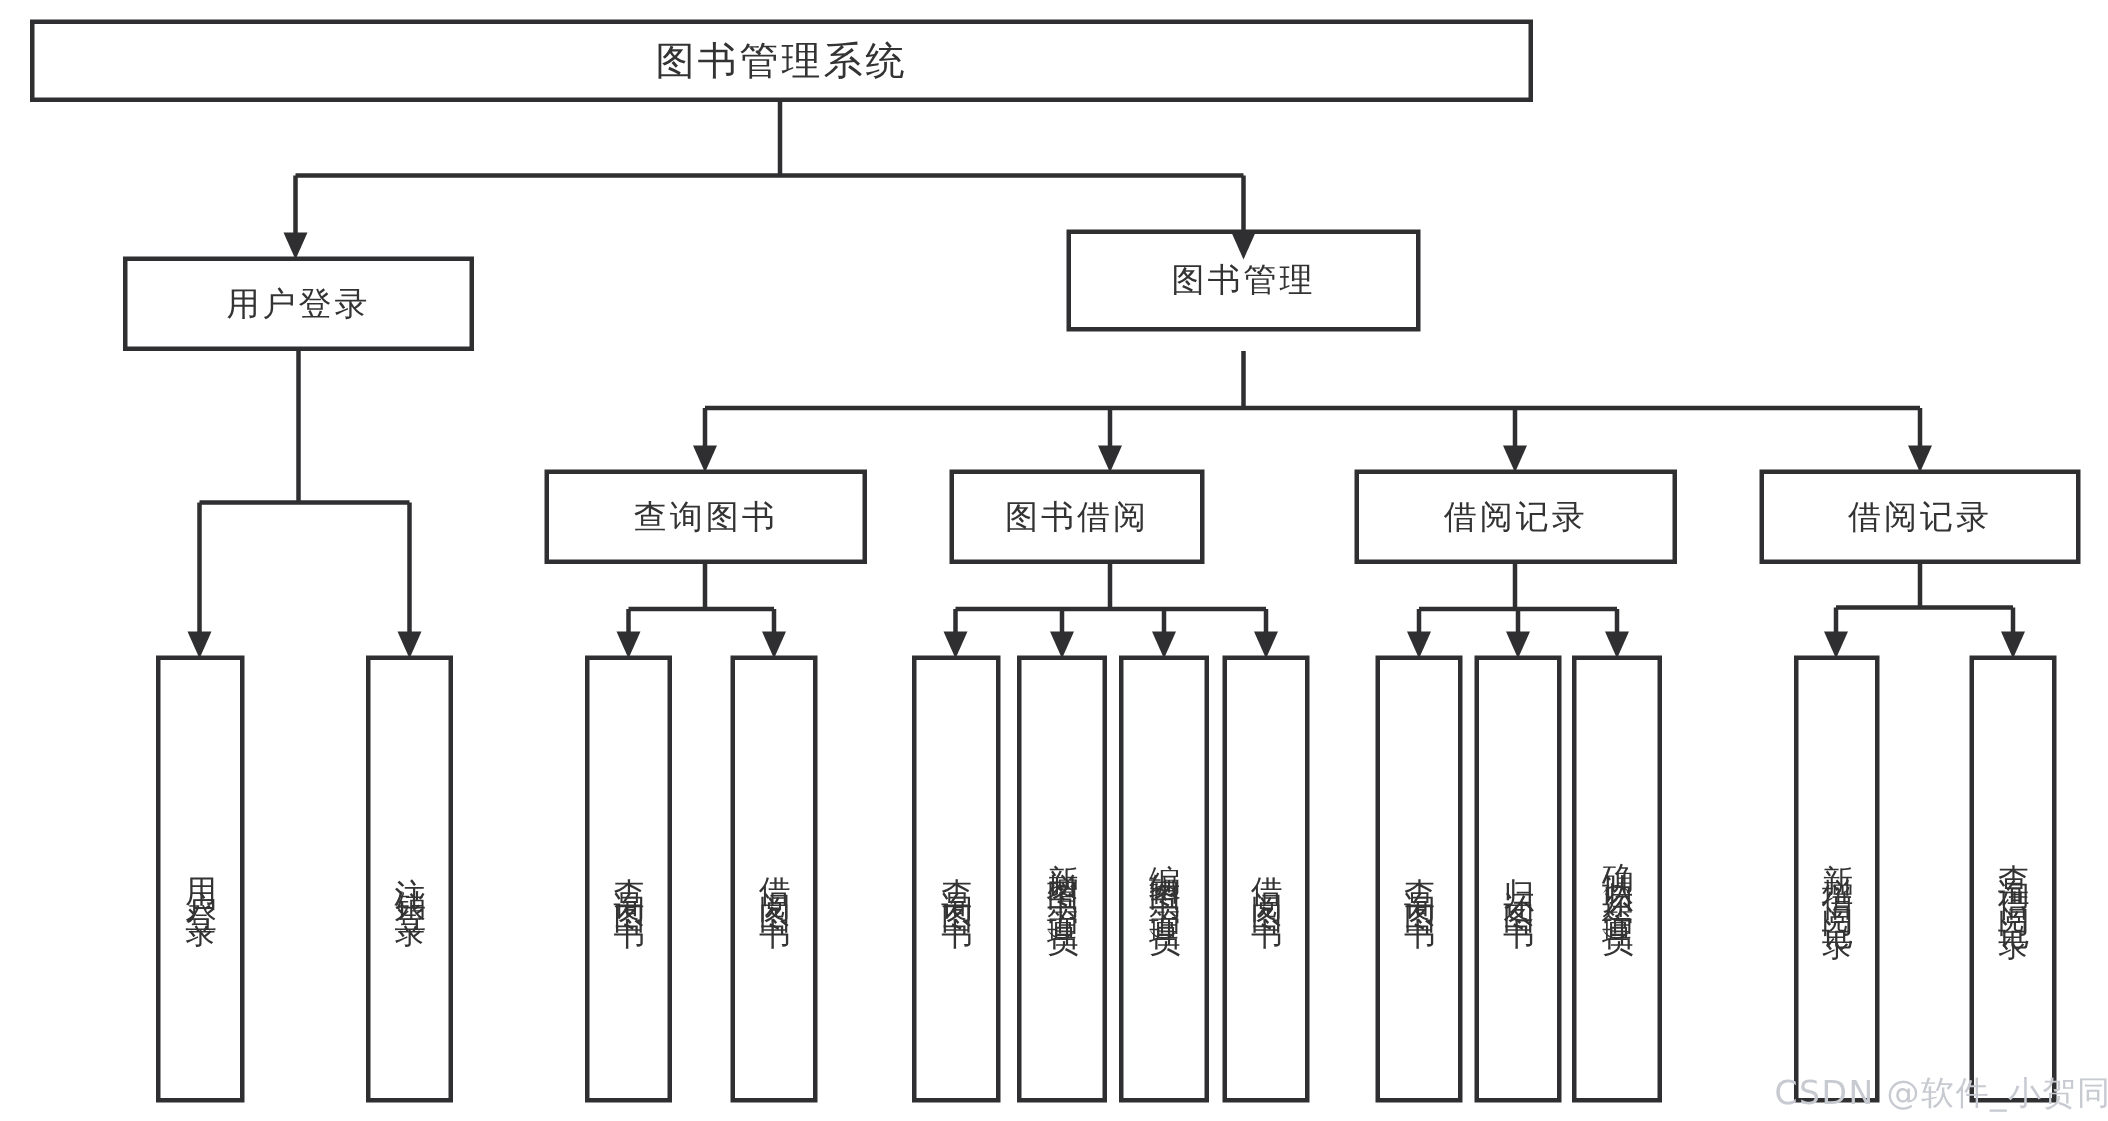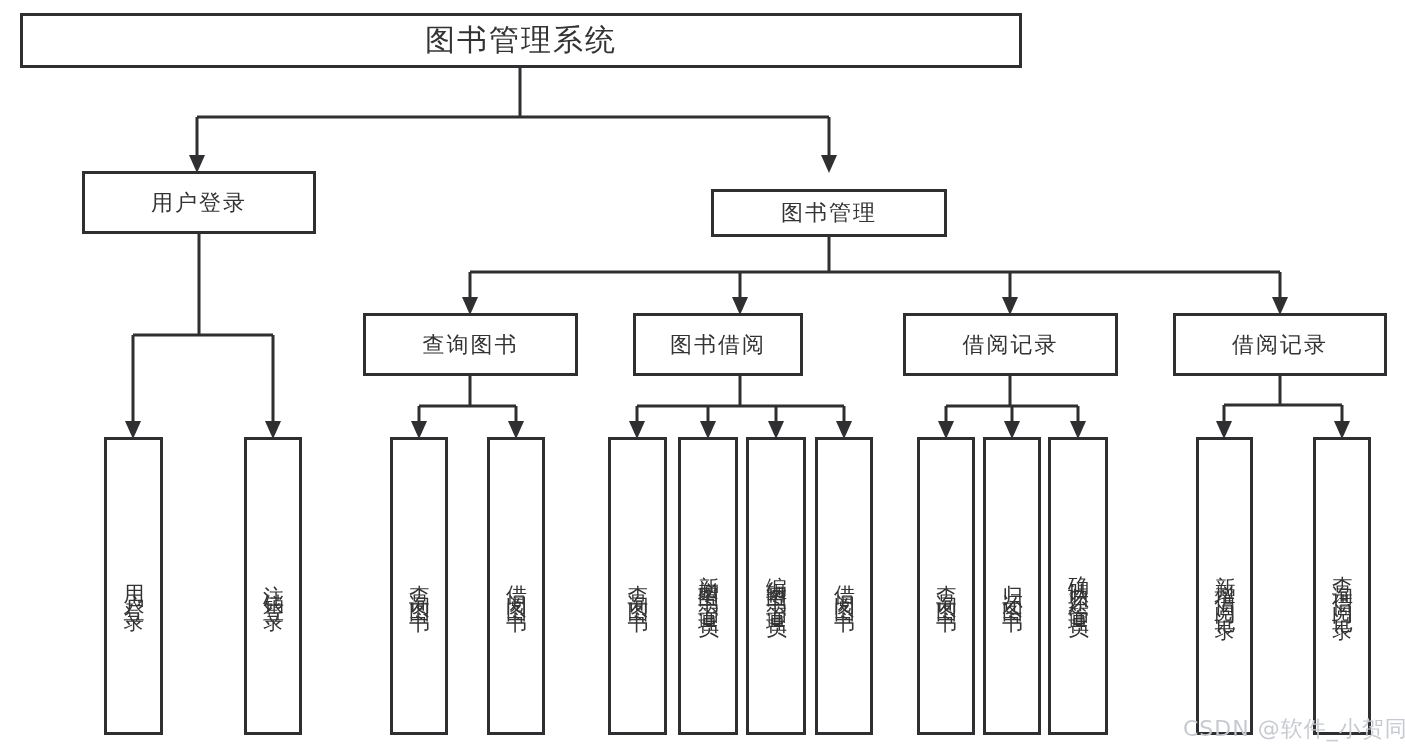--- a/index.html
+++ b/index.html
@@ -7,21 +7,21 @@
   #canvas{
     position:relative;width:1405px;height:747px;background:#ffffff;
     font-family:"DejaVu Sans","Liberation Sans",sans-serif;color:#333333;overflow:hidden;
   }
   .node{
     position:absolute;border:3px solid #2f2f31;background:#ffffff;
     box-sizing:border-box;z-index:1;
   }
   .hbox{display:flex;align-items:center;justify-content:center;
     font-size:22px;letter-spacing:2px;white-space:nowrap;}
-  .hbox.root-label{font-size:30px;}
+  .hbox.root-label{font-size:26px;}
   .vbox{display:flex;align-items:center;justify-content:center;}
   .vt{
     writing-mode:vertical-rl;text-orientation:mixed;
     font-size:21px;letter-spacing:9px;line-height:1;white-space:nowrap;
   }
   .vt.tight{letter-spacing:6px;}
   svg.connectors{position:absolute;left:0;top:0;z-index:2;pointer-events:none;}
   .watermark{
     position:absolute;left:1183px;top:714px;z-index:5;
     font-size:22px;color:#c7cad0;letter-spacing:1px;white-space:nowrap;
@@ -68,21 +68,21 @@
       <polygon points="1004,421 1020,421 1012,439"></polygon>
       <polygon points="1070,421 1086,421 1078,439"></polygon>
       <polygon points="1216,421 1232,421 1224,439"></polygon>
       <polygon points="1334,421 1350,421 1342,439"></polygon>
     </g>
   </svg>
 
   <div class="node hbox root-label" style="left:20px;top:13px;width:1002px;height:55px">图书管理系统</div>
 
   <div class="node hbox" style="left:82px;top:171px;width:234px;height:63px">用户登录</div>
-  <div class="node hbox" style="left:711px;top:189px;width:236px;height:48px">图书管理</div>
+  <div class="node hbox" style="left:711px;top:153px;width:236px;height:68px">图书管理</div>
 
   <div class="node hbox" style="left:363px;top:313px;width:215px;height:63px">查询图书</div>
   <div class="node hbox" style="left:633px;top:313px;width:170px;height:63px">图书借阅</div>
   <div class="node hbox" style="left:903px;top:313px;width:215px;height:63px">借阅记录</div>
   <div class="node hbox" style="left:1173px;top:313px;width:214px;height:63px">借阅记录</div>
 
   <div class="node vbox" style="left:104px;top:437px;width:59px;height:298px">
     <span class="vt">用户登录</span>
   </div>
   <div class="node vbox" style="left:244px;top:437px;width:58px;height:298px">

